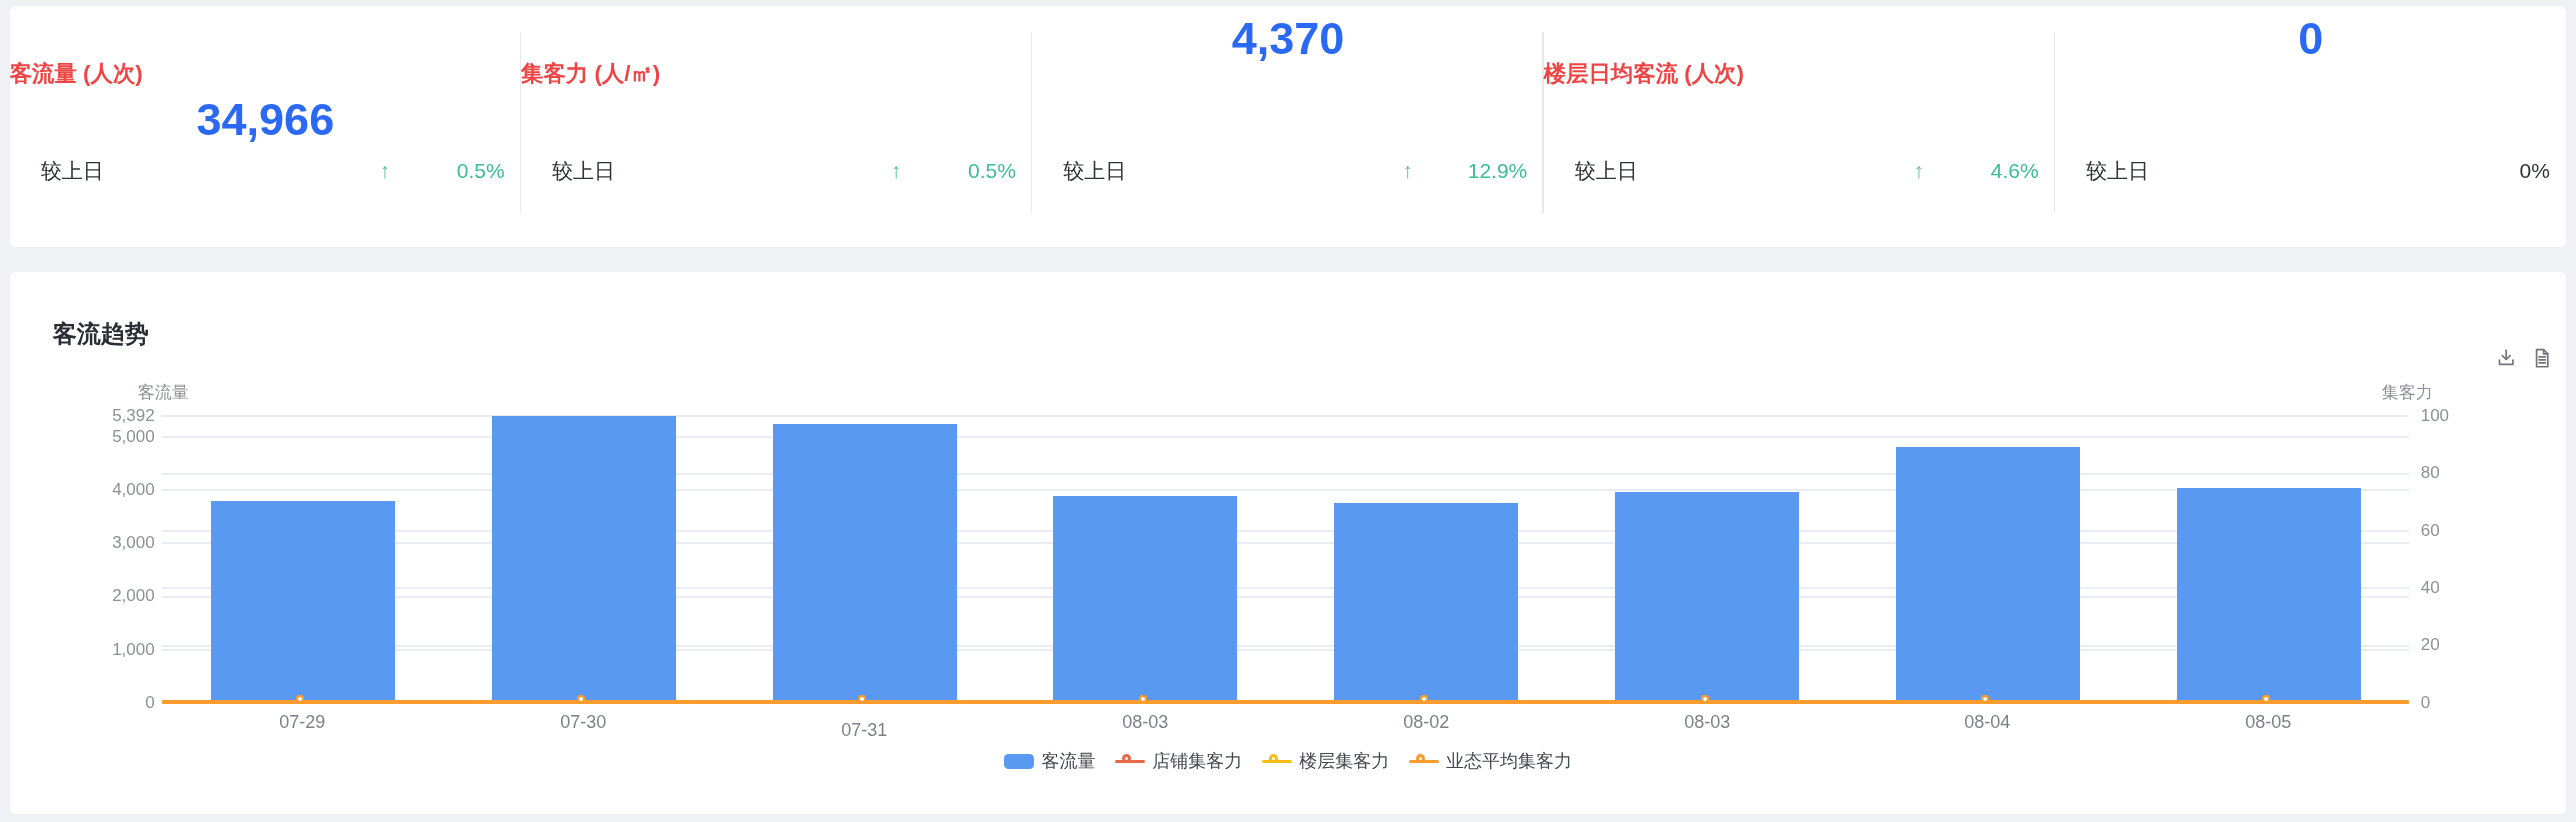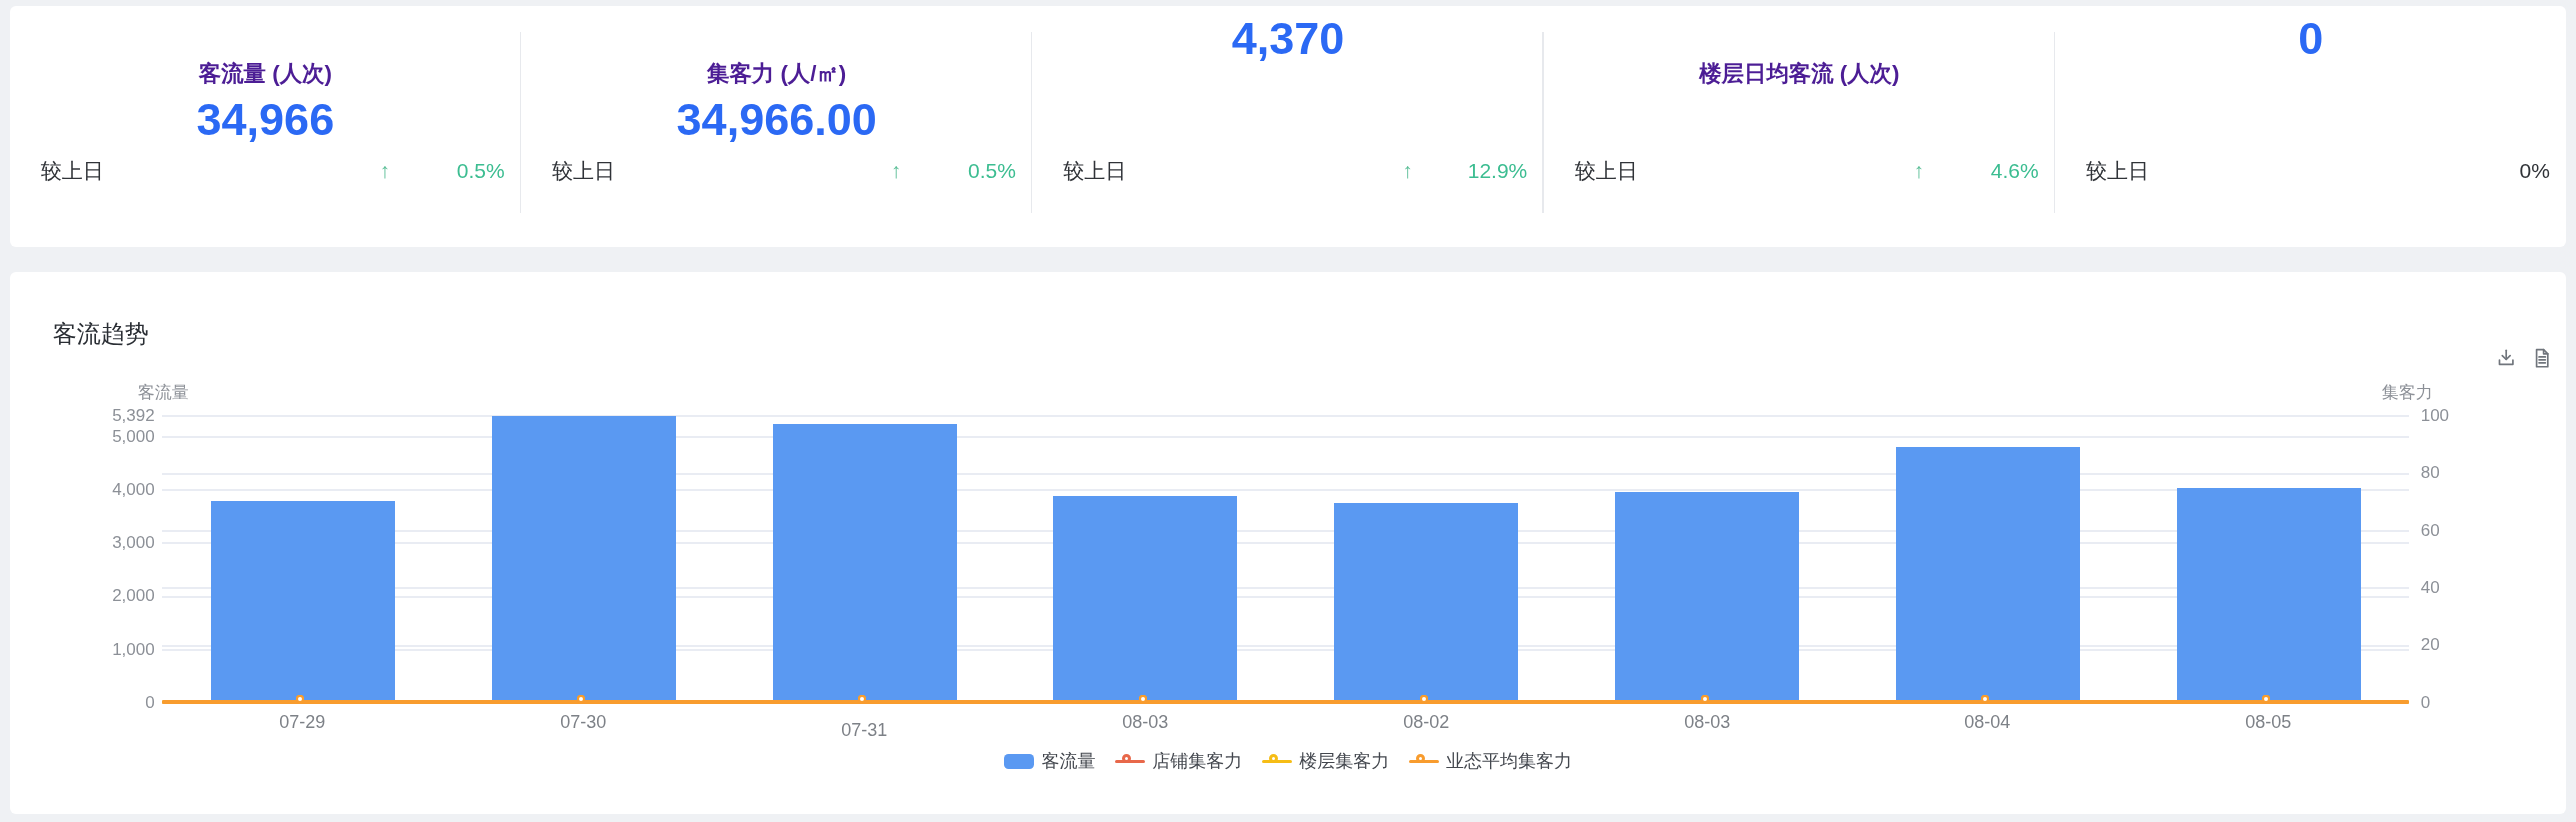--- a/index.html
+++ b/index.html
@@ -16,40 +16,40 @@
     background:#FFFFFF; border-radius:6px;
   }
   
   #kpi-strip { top:6px; height:241px; display:flex; }
   .kpi-card { flex:1 1 0; position:relative; }
   .kpi-card:not(:last-child)::after {
     content:""; position:absolute; right:0; top:26px; bottom:34px;
     width:1.5px; background:#E7E9ED;
   }
   .kpi-title {
-    margin-top:54px; text-align:center;
-    font-size:22.4px; font-weight:bold; color:#4c1d95; line-height:27px;
+    margin-top:54px; text-align:left;
+    font-size:22.4px; font-weight:bold; color:#ef4444; line-height:27px;
   }
   .kpi-value {
     margin-top:13.4px; text-align:center;
     font-size:45px; font-weight:bold; color:#2B69F4; line-height:40px;
   }
   .kpi-bottom {
     position:absolute; left:0; right:0; top:152px; height:25px;
     font-size:21px; line-height:25px; color:#303338;
   }
   .kpi-compare { position:absolute; left:31px; }
   .kpi-arrow  { position:absolute; right:131px; color:#5ABE96; font-size:21px; }
   .kpi-change { position:absolute; right:16.4px; color:#3CBD91; }
   .kpi-card.neutral .kpi-change { color:#303338; }
   
   #chart-panel { top:272px; bottom:9px; }
   #chart-title {
     position:absolute; left:43px; top:46px;
-    font-size:24px; font-weight:normal; color:#2A2E34;
+    font-size:24px; font-weight:bold; color:#2A2E34;
   }
   #chart-toolbar {
     position:absolute; right:13.4px; top:75px;
     display:flex; gap:13.4px; color:#70757C;
   }
   .tool-btn { width:22.4px; height:22.4px; cursor:pointer; }
   .tool-btn svg { width:22.4px; height:22.4px; display:block; }
   #chart-body { position:absolute; inset:0; }
   .axis-name { position:absolute; top:109px; font-size:17px; color:#8C9097; }
   #axis-name-left  { left:128px; }
@@ -96,21 +96,20 @@
     <div class="kpi-value">34,966</div>
     <div class="kpi-bottom">
       <span class="kpi-compare">较上日</span>
       <span class="kpi-arrow">↑</span>
       <span class="kpi-change">0.5%</span>
     </div>
   </div>
 
   <div class="kpi-card">
     <div class="kpi-title">集客力 (人/㎡)</div>
-    <div class="kpi-value">34,966.00</div>
     <div class="kpi-bottom">
       <span class="kpi-compare">较上日</span>
       <span class="kpi-arrow">↑</span>
       <span class="kpi-change">0.5%</span>
     </div>
   </div>
 
   <div class="kpi-card">
     <div class="kpi-value">4,370</div>
     <div class="kpi-bottom">

